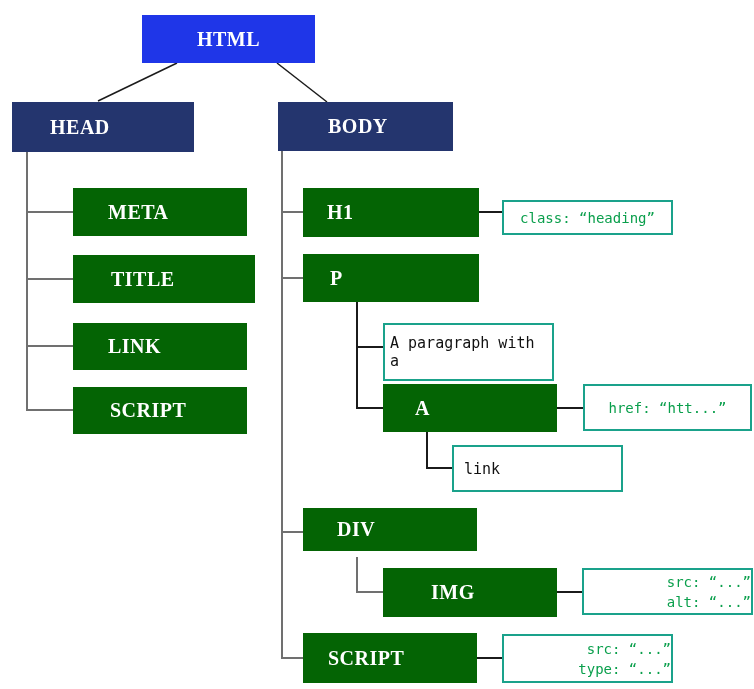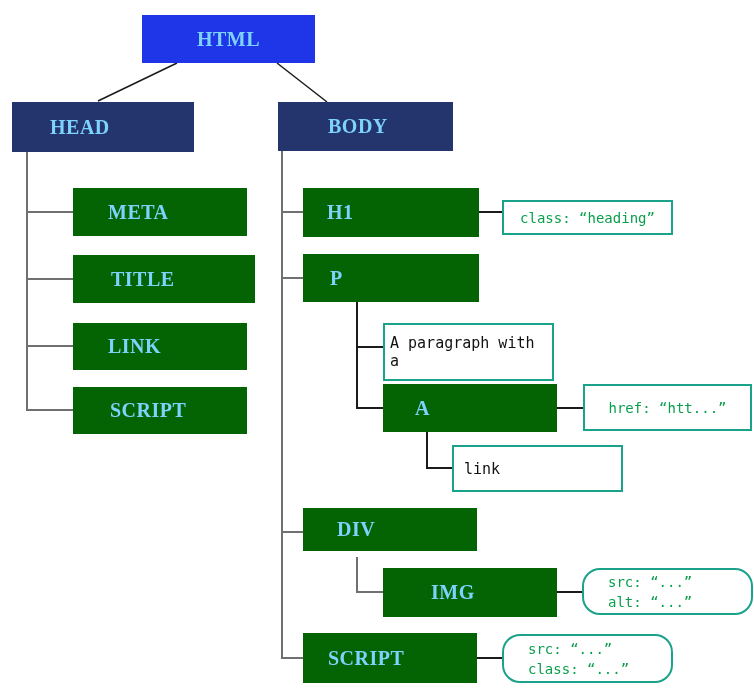--- a/index.html
+++ b/index.html
@@ -14,21 +14,21 @@
   .wires {
     position: absolute;
     left: 0; top: 0;
     width: 754px; height: 689px;
   }
   .node {
     position: absolute;
     display: flex;
     align-items: center;
     box-sizing: border-box;
-    color: #7dd3fc;
+    color: #ffffff;
     font-weight: bold;
     font-size: 20px;
     letter-spacing: 0.5px;
   }
   .node.root   { background: #1f36e8; justify-content: center; }
   .node.branch { background: #24356e; }
   .node.leaf   { background: #046404; }
   .tealbox {
     position: absolute;
     display: flex;
@@ -36,24 +36,23 @@
     box-sizing: border-box;
     background: #ffffff;
     border: 2px solid #1aa28b;
     font-family: "DejaVu Sans Mono", monospace;
   }
   .tealbox.textnode { color: #111111; font-size: 15px; }
   .tealbox.ann { color: #0a9f4c; font-size: 14px; }
   .tealbox.ann.single { justify-content: center; }
   .tealbox.ann.multi {
     flex-direction: column;
-    align-items: flex-start;
+    align-items: flex-end;
     justify-content: center;
     line-height: 20px;
-    border-radius: 18px;
   }
 </style>
 </head>
 <body>
 
 <div class="stage">
 
   <svg class="wires" width="754" height="689" viewBox="0 0 754 689" aria-hidden="true">
     <g stroke="#707070" stroke-width="2">
       <line x1="27" y1="152" x2="27" y2="410"></line>
@@ -142,16 +141,16 @@
   </div>
   <div class="tealbox ann single" style="left:583px;top:384px;width:169px;height:47px;">
     <span>href: “htt...”</span>
   </div>
   <div class="tealbox ann multi" style="left:582px;top:568px;width:171px;height:47px;padding-left:24px;">
     <span>src: “...”</span>
     <span>alt: “...”</span>
   </div>
   <div class="tealbox ann multi" style="left:502px;top:634px;width:171px;height:49px;padding-left:24px;">
     <span>src: “...”</span>
-    <span>class: “...”</span>
+    <span>type: “...”</span>
   </div>
 
 </div>
 
 </body></html>

